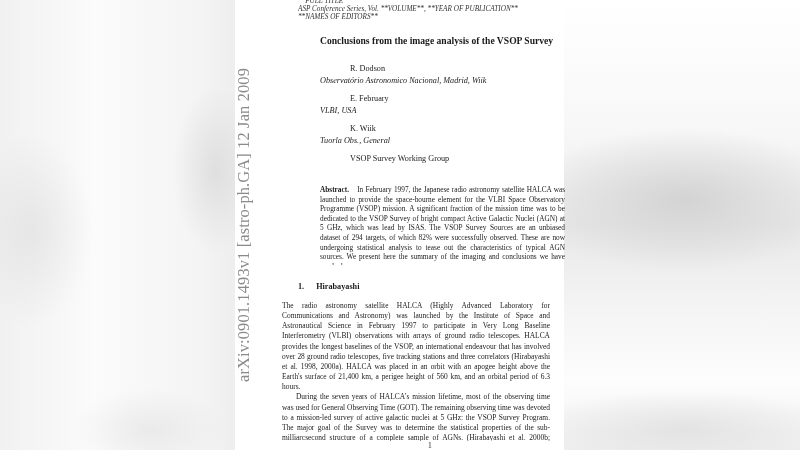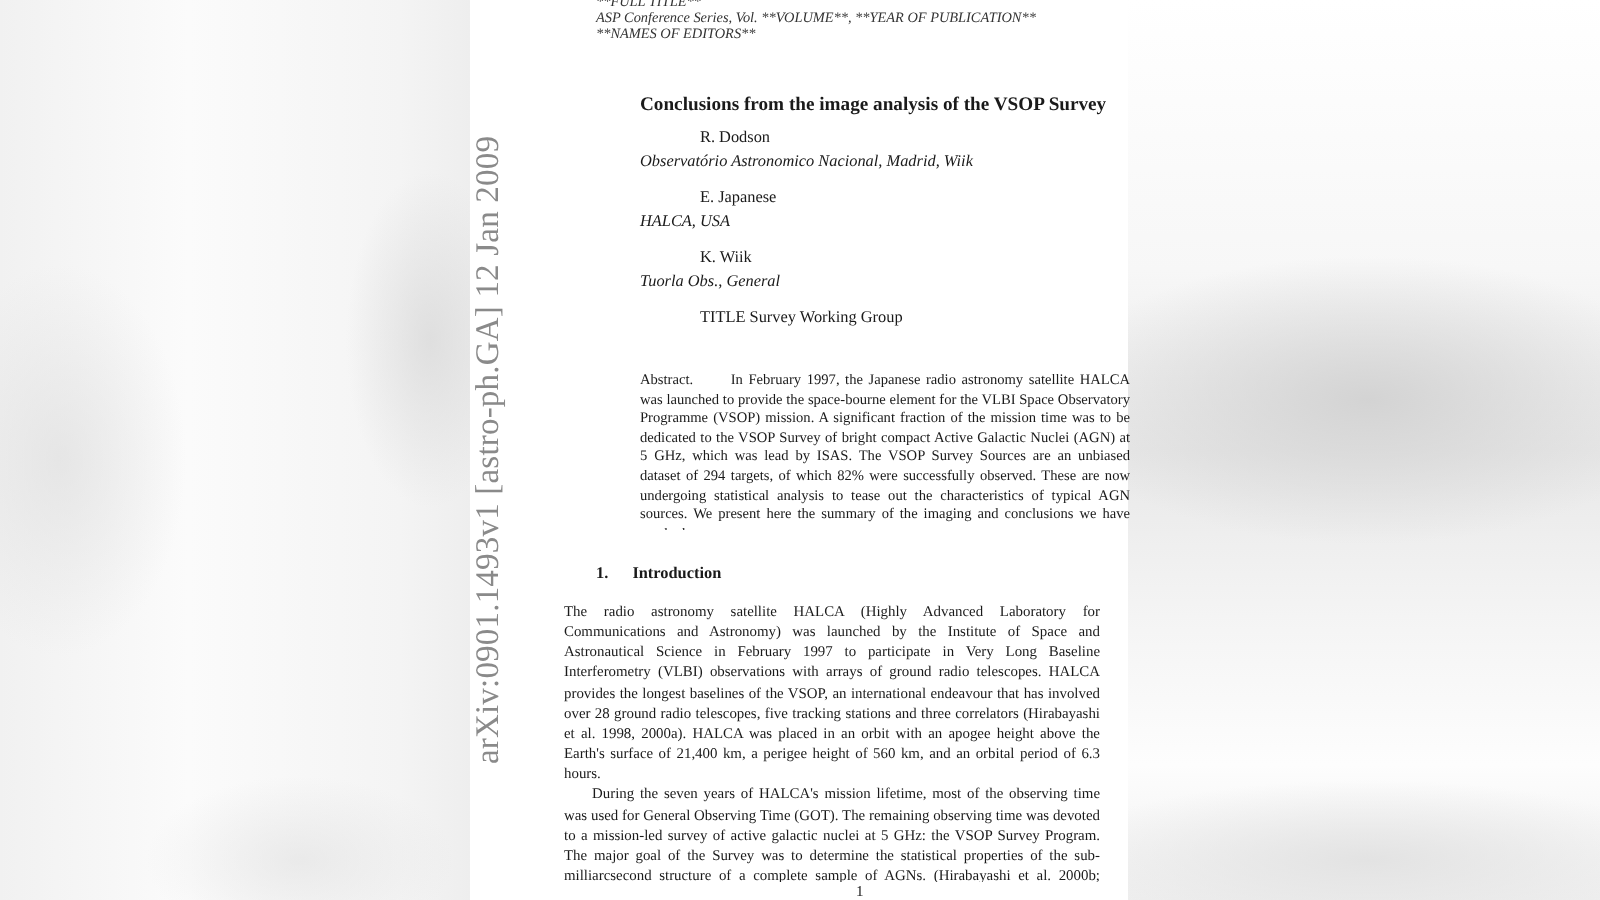--- a/index.html
+++ b/index.html
@@ -33,30 +33,30 @@
     transform:translate(-50%,-50%) rotate(-90deg);
     white-space:nowrap; font-size:16.5px; color:#8a8a8a;
     letter-spacing:0.1px;
   }
   .header {
     position:absolute; left:298px; top:-3px;
     font-size:7.2px; font-style:italic; line-height:8.2px; color:#333;
   }
   .title {
     position:absolute; left:320px; top:35px;
-    font-size:9.6px; font-weight:bold; white-space:nowrap;margin-top:12px;
+    font-size:9.6px; font-weight:bold; white-space:nowrap;
   }
   .author { position:absolute; left:320px; font-size:8.2px; white-space:nowrap;padding-left:30px; }
   .affil { position:absolute; left:320px; font-size:8.2px; font-style:italic; white-space:nowrap; }
   .abstract {
     position:absolute; left:320px; top:185px; width:245px;
     font-size:7.3px; line-height:9.6px; text-align:justify;
     overflow:hidden; height:80px;
   }
-  .abstract .label { font-weight:normal; margin-right:16px; }
+  .abstract .label { font-weight:bold; margin-right:6px; }
   .section-heading {
     position:absolute; left:298px; top:282px; font-size:8.2px; font-weight:bold;
   }
   .section-heading .num { margin-right:10px; }
   .body-text {
     position:absolute; left:282px; top:301px; width:268px;
     font-size:7.45px; line-height:10.15px; text-align:justify;
     overflow:hidden; height:140px;
   }
   .body-text p { margin:0; }
@@ -79,36 +79,36 @@
   <div>**FULL TITLE**</div>
   <div>ASP Conference Series, Vol. **VOLUME**, **YEAR OF PUBLICATION**</div>
   <div>**NAMES OF EDITORS**</div>
 </div>
 
 <div class="title">Conclusions from the image analysis of the VSOP Survey</div>
 
 <div class="author" style="top:64px">R. Dodson</div>
 <div class="affil" style="top:76px">Observatório Astronomico Nacional, Madrid, Wiik</div>
 
-<div class="author" style="top:94px">E. Japanese</div>
-<div class="affil" style="top:106px">HALCA, USA</div>
+<div class="author" style="top:94px">E. February</div>
+<div class="affil" style="top:106px">VLBI, USA</div>
 
 <div class="author" style="top:124px">K. Wiik</div>
 <div class="affil" style="top:136px">Tuorla Obs., General</div>
 
-<div class="author" style="top:154px">TITLE Survey Working Group</div>
+<div class="author" style="top:154px">VSOP Survey Working Group</div>
 
 <div class="abstract">
   <span class="label">Abstract.</span>
   <span>In February 1997, the Japanese radio astronomy satellite HALCA was launched to provide the space-bourne element for the VLBI Space Observatory Programme (VSOP) mission. A significant fraction of the mission time was to be dedicated to the VSOP Survey of bright compact Active Galactic Nuclei (AGN) at 5 GHz, which was lead by ISAS. The VSOP Survey Sources are an unbiased dataset of 294 targets, of which 82% were successfully observed. These are now undergoing statistical analysis to tease out the characteristics of typical AGN sources. We present here the summary of the imaging and conclusions we have reached.</span>
 </div>
 
 <div class="section-heading">
   <span class="num">1.</span>
-  <span>Introduction</span>
+  <span>Hirabayashi</span>
 </div>
 
 <div class="body-text">
   <p>The radio astronomy satellite HALCA (Highly Advanced Laboratory for Communications and Astronomy) was launched by the Institute of Space and Astronautical Science in February 1997 to participate in Very Long Baseline Interferometry (VLBI) observations with arrays of ground radio telescopes. HALCA provides the longest baselines of the VSOP, an international endeavour that has involved over 28 ground radio telescopes, five tracking stations and three correlators (Hirabayashi et al. 1998, 2000a). HALCA was placed in an orbit with an apogee height above the Earth's surface of 21,400 km, a perigee height of 560 km, and an orbital period of 6.3 hours.</p>
   <p class="indent">During the seven years of HALCA's mission lifetime, most of the observing time was used for General Observing Time (GOT). The remaining observing time was devoted to a mission-led survey of active galactic nuclei at 5 GHz: the VSOP Survey Program. The major goal of the Survey was to determine the statistical properties of the sub-milliarcsecond structure of a complete sample of AGNs. (Hirabayashi et al. 2000b; Fomalont et al. 2000a). Following the end of the formal international mission period in February 2002, the</p>
 </div>
 
 <div class="page-number">1</div>
 
 </body></html>

